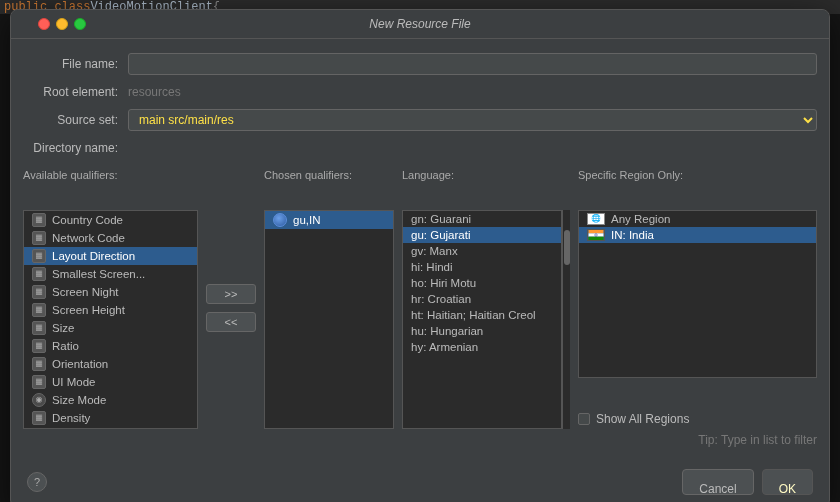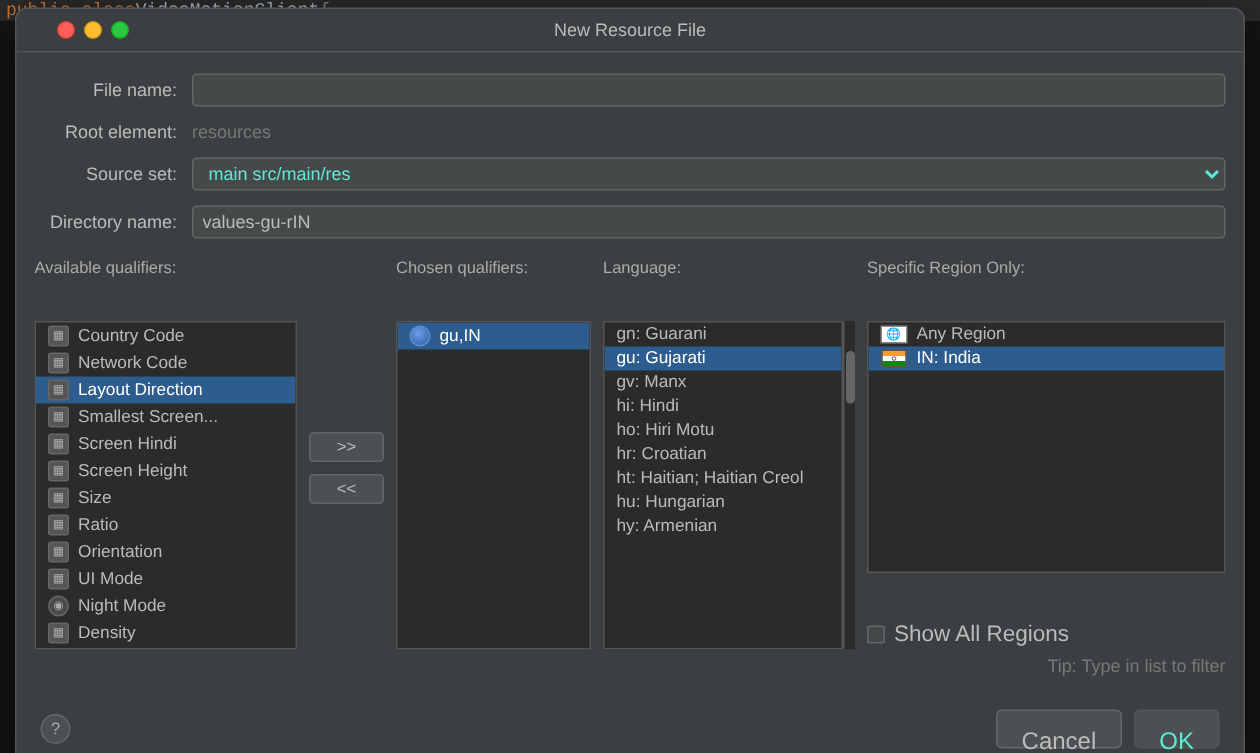--- a/index.html
+++ b/index.html
@@ -49,20 +49,21 @@
       overflow: hidden;
     }
 
     .dialog-titlebar {
       background: #3c3f41;
       border-bottom: 1px solid #555;
       padding: 8px 27px;
       display: flex;
       align-items: center;
       position: relative;
+      font-style: italic;
     }
 
     .traffic-lights {
       display: flex;
       gap: 6px;
       align-items: center;
     }
 
     .traffic-light {
       width: 12px;
@@ -114,21 +115,21 @@
       font-size: 12px;
       padding: 0 6px;
       outline: none;
     }
 
     .form-select {
       height: 22px;
       background: #45494a;
       border: 1px solid #646464;
       border-radius: 3px;
-      color: #5eead4;
+      color: #fde047;
       font-size: 12px;
       padding: 0 6px;
       outline: none;
       cursor: pointer;
     }
 
     .source-select {
       flex: 1;
     }
 
@@ -231,21 +232,21 @@
     .checkbox {
       width: 12px;
       height: 12px;
       background: #45494a;
       border: 1px solid #666;
       border-radius: 2px;
       cursor: pointer;
     }
 
     .show-all-label {
-      font-size: 15px;
+      font-size: 12px;
       color: #bbb;
     }
 
     .dialog-footer {
       display: flex;
       justify-content: flex-end;
       align-items: center;
       padding: 8px 16px 12px;
       gap: 8px;
     }
@@ -262,33 +263,33 @@
       display: flex;
       align-items: center;
       justify-content: center;
       margin-right: auto;
     }
 
     .btn {
       height: 24px;
       padding: 12px 16px;
       border-radius: 4px;
-      font-size: 16px;
+      font-size: 12px;
       cursor: pointer;
       border: 1px solid #666;
     }
 
     .btn-cancel {
       background: #4c5052;
       color: #bbb;
     }
 
     .btn-ok {
       background: #4c5052;
-      color: #5eead4;
+      color: #fef9c3;
       border-color: #555;
     }
 
     .qualifier-icon {
       width: 14px;
       height: 14px;
       border: 1px solid #666;
       border-radius: 2px;
       background: #555;
       display: flex;
@@ -343,21 +344,20 @@
 
       <div class="form-row">
         <span class="form-label">Source set:</span>
         <select class="form-select source-select">
           <option>main  src/main/res</option>
         </select>
       </div>
 
       <div class="form-row">
         <span class="form-label">Directory name:</span>
-        <input class="form-input" type="text" value="values-gu-rIN" style="">
       </div>
 
       <div class="qualifiers-section">
 
         <div class="panel available-panel">
           <span class="panel-label">Available qualifiers:</span>
           <div class="list-box">
             <div class="list-item">
               <div class="qualifier-icon">▦</div>
               <span>Country Code</span>
@@ -369,21 +369,21 @@
             <div class="list-item selected">
               <div class="qualifier-icon">▦</div>
               <span>Layout Direction</span>
             </div>
             <div class="list-item">
               <div class="qualifier-icon">▦</div>
               <span>Smallest Screen...</span>
             </div>
             <div class="list-item">
               <div class="qualifier-icon">▦</div>
-              <span>Screen Hindi</span>
+              <span>Screen Night</span>
             </div>
             <div class="list-item">
               <div class="qualifier-icon">▦</div>
               <span>Screen Height</span>
             </div>
             <div class="list-item">
               <div class="qualifier-icon">▦</div>
               <span>Size</span>
             </div>
             <div class="list-item">
@@ -393,21 +393,21 @@
             <div class="list-item">
               <div class="qualifier-icon">▦</div>
               <span>Orientation</span>
             </div>
             <div class="list-item">
               <div class="qualifier-icon">▦</div>
               <span>UI Mode</span>
             </div>
             <div class="list-item">
               <div class="qualifier-icon" style="border-radius:50%; background:#4a4a4a;">◉</div>
-              <span>Night Mode</span>
+              <span>Size Mode</span>
             </div>
             <div class="list-item">
               <div class="qualifier-icon">▦</div>
               <span>Density</span>
             </div>
           </div>
         </div>
 
         <div class="arrows-panel">
           <button class="arrow-btn">&gt;&gt;</button>

